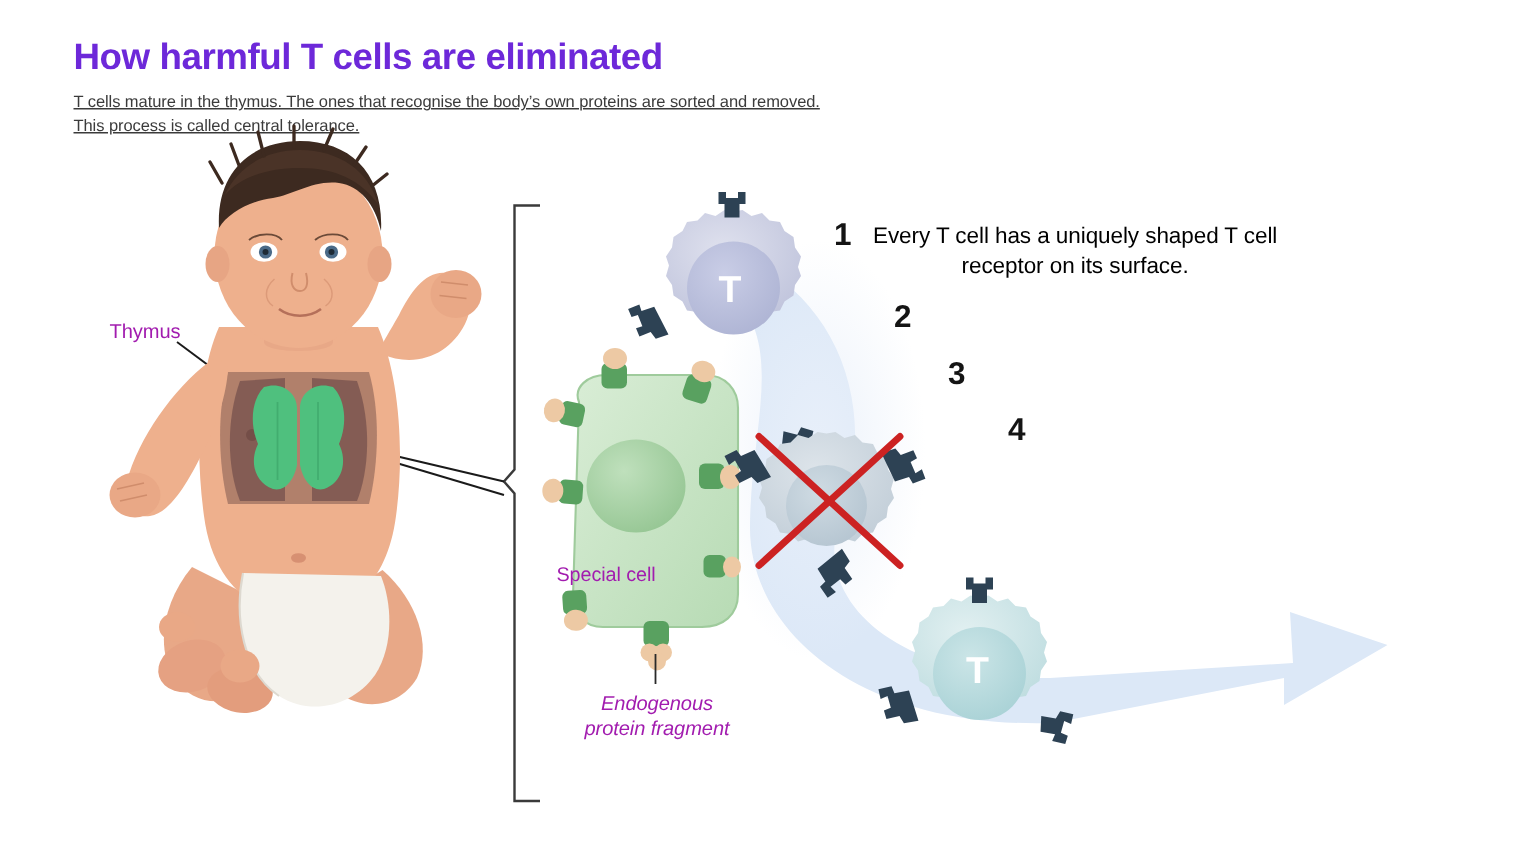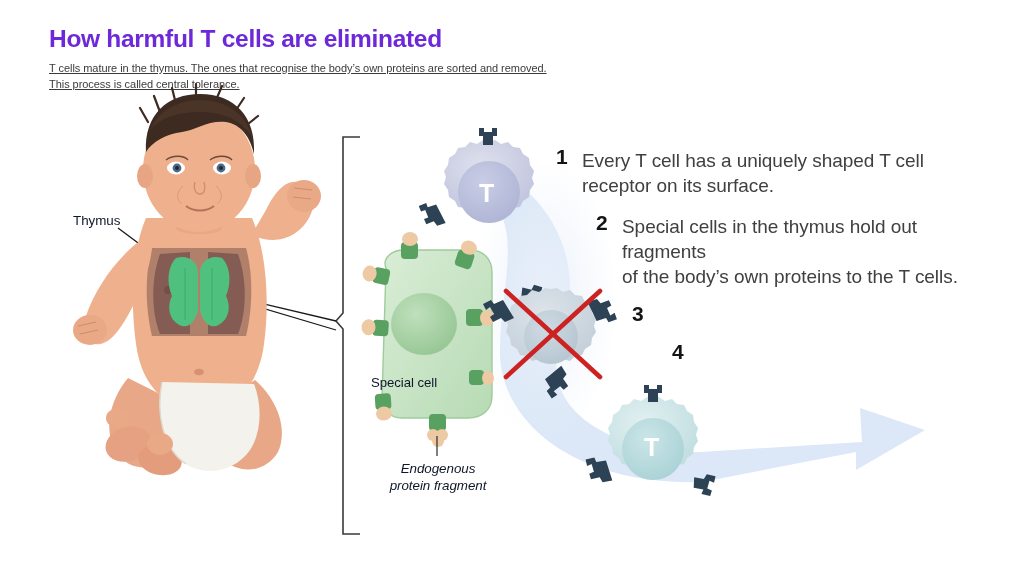--- a/index.html
+++ b/index.html
@@ -22,30 +22,30 @@
 
   .svg-layer{position:absolute;left:0;top:0;width:1024px;height:569px;}
 
   .steps{position:absolute;left:556px;top:145px;width:412px;}
   .step{position:relative;display:flex;align-items:flex-start;margin-bottom:11px;}
   .step-num{
     font-size:21px;font-weight:bold;color:#141414;
     line-height:1.18;min-width:19px;text-align:left;flex:0 0 auto;
   }
   .step-txt{
-    font-size:19px;line-height:1.33;color:#404040;
-    letter-spacing:-0.05px;white-space:pre-line;padding-left:7px;padding-top:3px;
+    font-size:15px;line-height:1.33;color:#000000;
+    letter-spacing:-0.05px;white-space:pre-line;padding-left:7px;padding-top:3px;text-align:center;
   }
   .s1{margin-left:0px;}
   .s2{margin-left:40px;margin-top:12px;}
   .s3{margin-left:76px;margin-top:13px;}
   .s4{margin-left:116px;margin-top:13px;}
 
   .lbl{
-    position:absolute;font-size:13.4px;color:#0f172a;
+    position:absolute;font-size:13.4px;color:#a21caf;
     letter-spacing:-0.05px;line-height:1.26;white-space:pre-line;
   }
   .lbl-thymus{left:73px;top:213px;}
   .lbl-thymuscell{left:371px;top:375px;font-size:13.2px;}
   .lbl-frag{left:369px;top:461px;text-align:center;width:138px;font-style:italic;}
   .cellT{
     position:absolute;font-size:25px;font-weight:bold;color:#ffffff;
     letter-spacing:0px;
   }
   .t-top{left:479px;top:179px;}
@@ -303,22 +303,20 @@
   <div class="cellT t-bot">T</div>
 
   <div class="steps">
     <div class="step s1">
       <div class="step-num">1</div>
       <div class="step-txt">Every T cell has a uniquely shaped T cell
 receptor on its surface.</div>
     </div>
     <div class="step s2">
       <div class="step-num">2</div>
-      <div class="step-txt">Special cells in the thymus hold out fragments
-of the body’s own proteins to the T cells.</div>
     </div>
     <div class="step s3">
       <div class="step-num">3</div>
     </div>
     <div class="step s4">
       <div class="step-num">4</div>
     </div>
   </div>
 
 </div>

